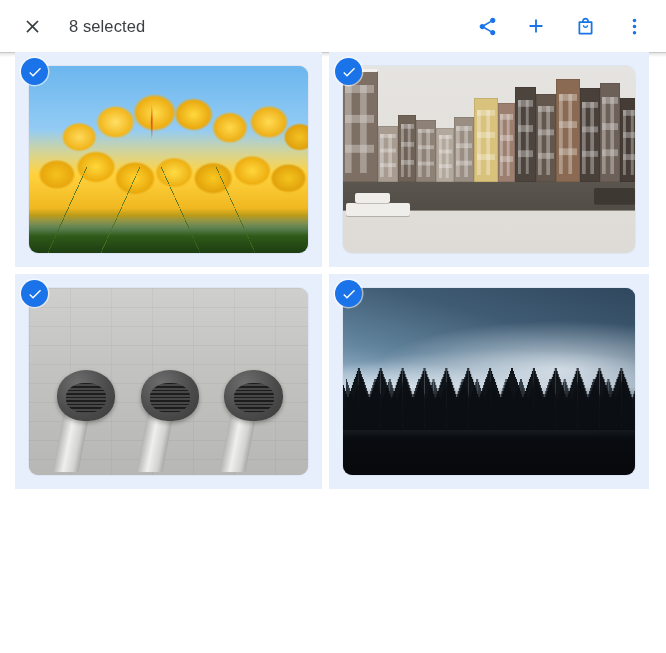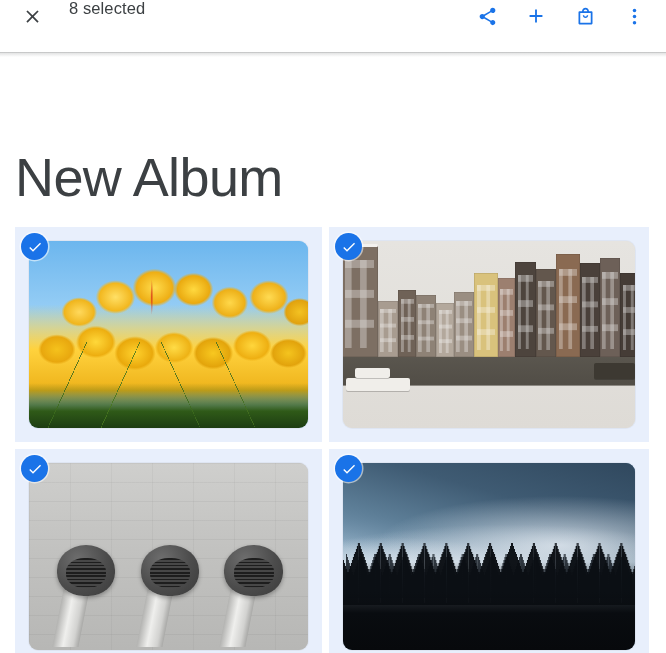--- a/index.html
+++ b/index.html
@@ -12,21 +12,21 @@
     font-family: "Liberation Sans", sans-serif;
     -webkit-font-smoothing: antialiased;
   }
 
   
   .appbar {
     position: relative;
     height: 52px;
     background: #ffffff;
     display: flex;
-    align-items: flex-start;
+    align-items: center;
     padding: 0 14px 0 16px;
     z-index: 10;
   }
   .appbar-shadow {
     position: absolute;
     left: 0; right: 0; top: 52px;
     height: 5px;
     background: linear-gradient(to bottom, rgba(60,64,67,0.18), rgba(60,64,67,0.0));
     pointer-events: none;
   }
@@ -362,21 +362,20 @@
       </span>
     </button>
 
   </div>
 </div>
 <div class="appbar-divider"></div>
 <div class="appbar-shadow"></div>
 
 <div class="content">
 
-  <h1 class="album-title">New Album</h1>
 
   <div class="grid">
 
     <div class="tile">
       <div class="tile-photo">
         <div class="photo-tulips"></div>
       </div>
       <div class="check-badge">
         <span>
           <svg width="16" height="16" viewBox="0 0 24 24" aria-hidden="true">

